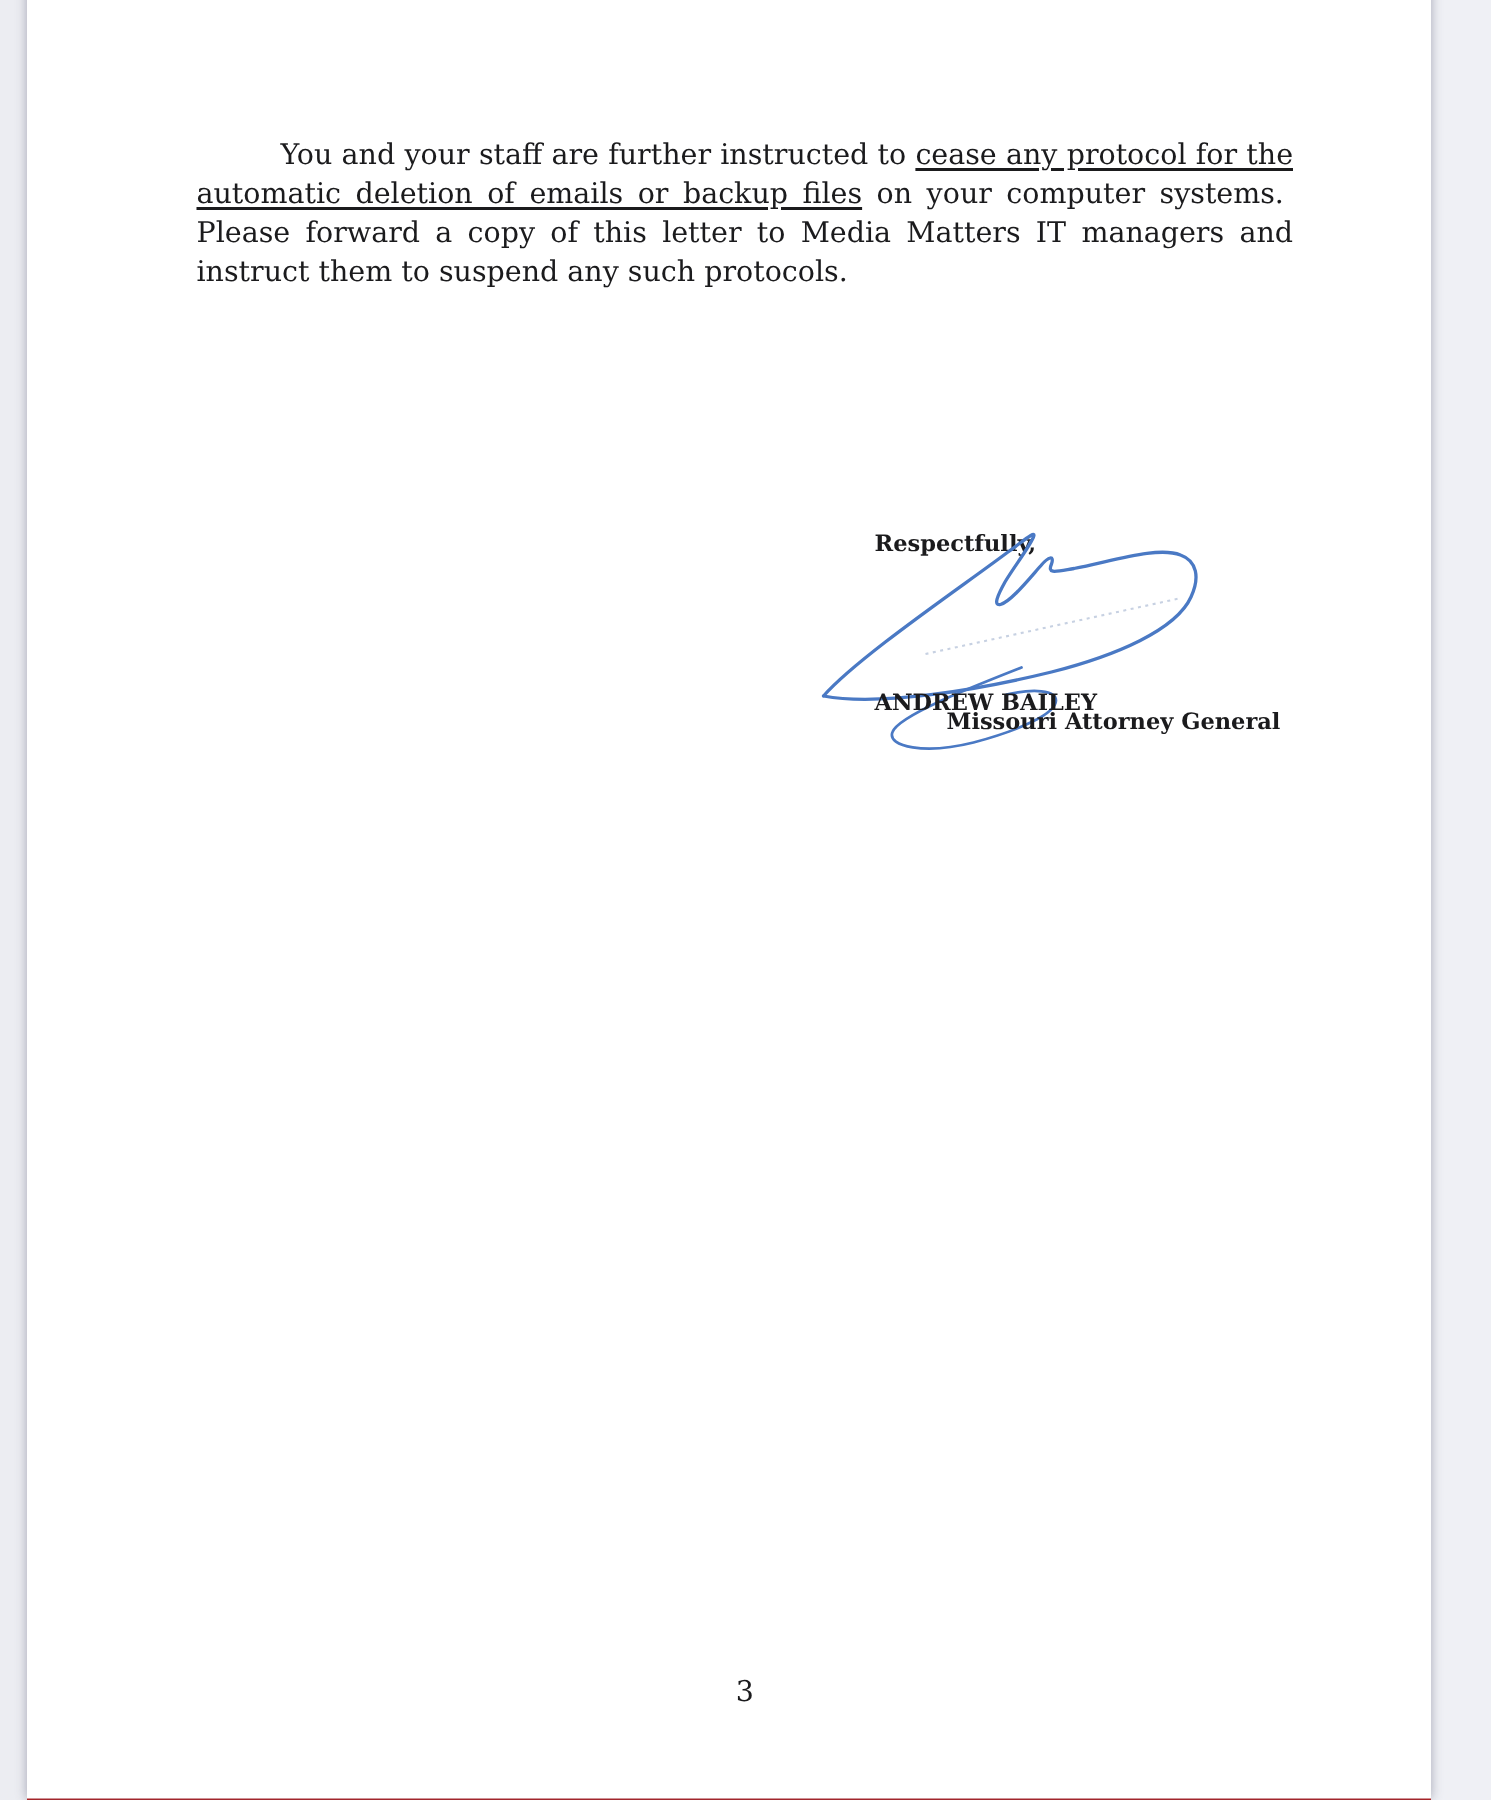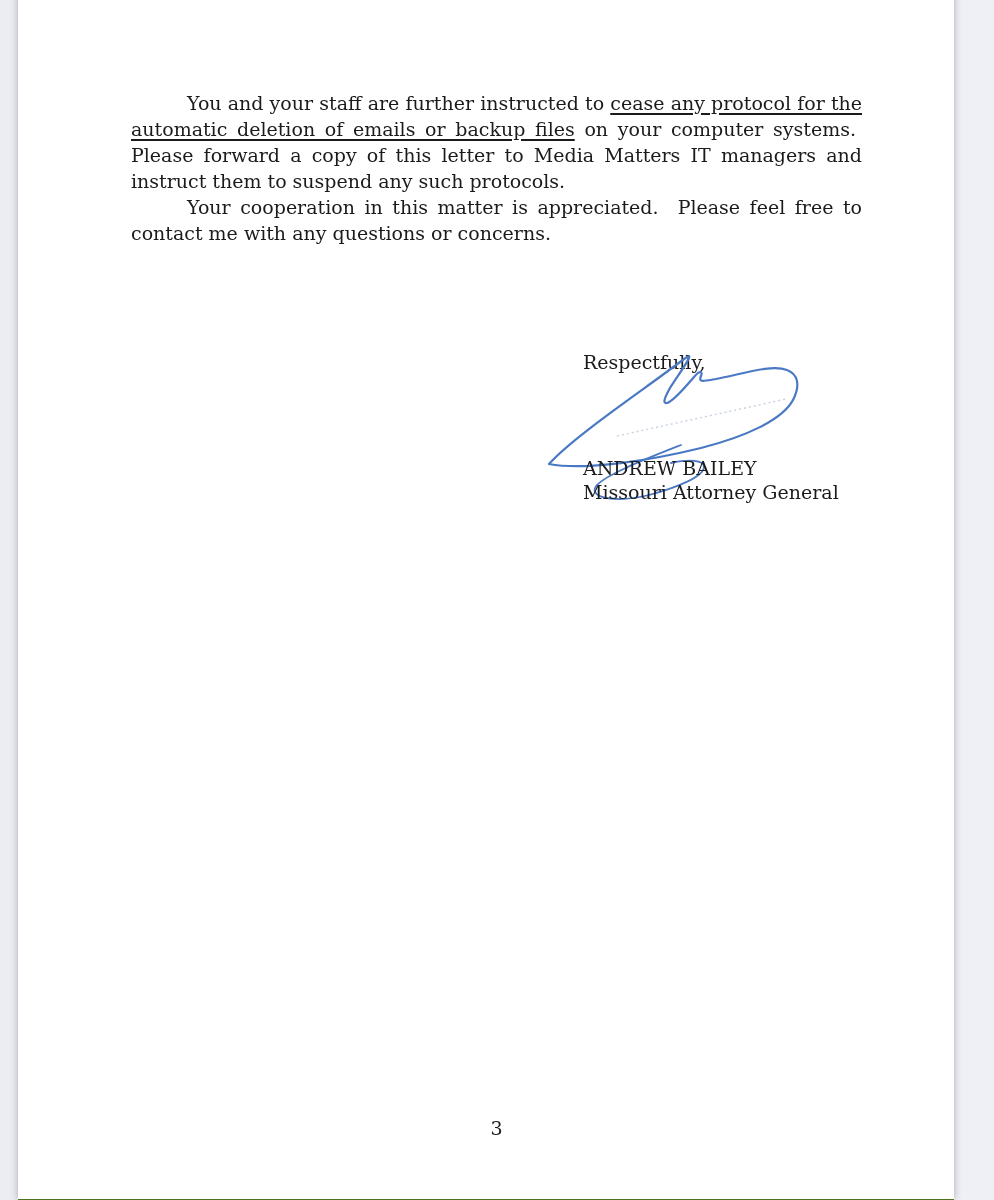--- a/index.html
+++ b/index.html
@@ -6,21 +6,21 @@
   html, body { width: 994px; height: 1200px; }
   body {
     font-family: "DejaVu Serif", "Liberation Serif", serif;
     background: #ecedf2;
   }
   .screen {
     position: relative;
     width: 994px;
     height: 1200px;
     overflow: hidden;
-    background: #4d7c0f;
+    background: #b91c1c;
   }
   .gutter-left {
     position: absolute; left: 0; top: 0; width: 18px; height: 1200px;
     background: #ecedf2;
   }
   .gutter-right {
     position: absolute; left: 954px; top: 0; width: 40px; height: 1200px;
     background: #eff0f5;
   }
   .paper {
@@ -41,28 +41,29 @@
   }
   .letter-body p { text-indent: 56px; margin: 0; }
   .u {
     text-decoration: underline;
     text-decoration-thickness: 1.5px;
     text-underline-offset: 3px;
   }
   .closing, .sig-name, .sig-title {
     position: absolute;
     left: 565px;
-    font-size: 19px;
+    font-size: 15px;
     line-height: 24px;
     color: #1b1b1d;
     white-space: nowrap;
+    font-weight: bold;
   }
   .closing  { top: 360px; }
   .sig-name { top: 466px; }
-  .sig-title{ top: 490px; }
+  .sig-title{ top: 479px; margin-left: 48px; }
   .sig-svg {
     position: absolute;
     left: 522px; top: 360px;
     width: 270px; height: 160px;
     overflow: visible;
   }
   .page-number {
     position: absolute;
     left: 113px; top: 1127px;
     width: 731px;
@@ -76,21 +77,20 @@
 
 <div class="screen">
 
   <div class="gutter-left"></div>
   <div class="gutter-right"></div>
 
   <div class="paper">
 
     <div class="letter-body">
       <p><span>You and your staff are further instructed to </span><span class="u">cease any protocol for the automatic deletion of emails or backup files</span><span> on your computer systems.&nbsp; Please forward a copy of this letter to Media Matters IT managers and instruct them to suspend any such protocols.</span></p>
-      <p>Your cooperation in this matter is appreciated.&nbsp; Please feel free to contact me with any questions or concerns.</p>
     </div>
 
     <div class="closing">Respectfully,</div>
 
     <svg class="sig-svg" viewBox="540 350 270 160" xmlns="http://www.w3.org/2000/svg">
       <line x1="617" y1="436" x2="786" y2="399" stroke-width="1.4" stroke-dasharray="2 3" fill="none" stroke="#c7d1e2"></line>
       <path d="M 549 464
                C 572 438, 640 392, 672 368
                C 683 360, 691 353, 689 358
                C 686 365, 676 378, 670 388

